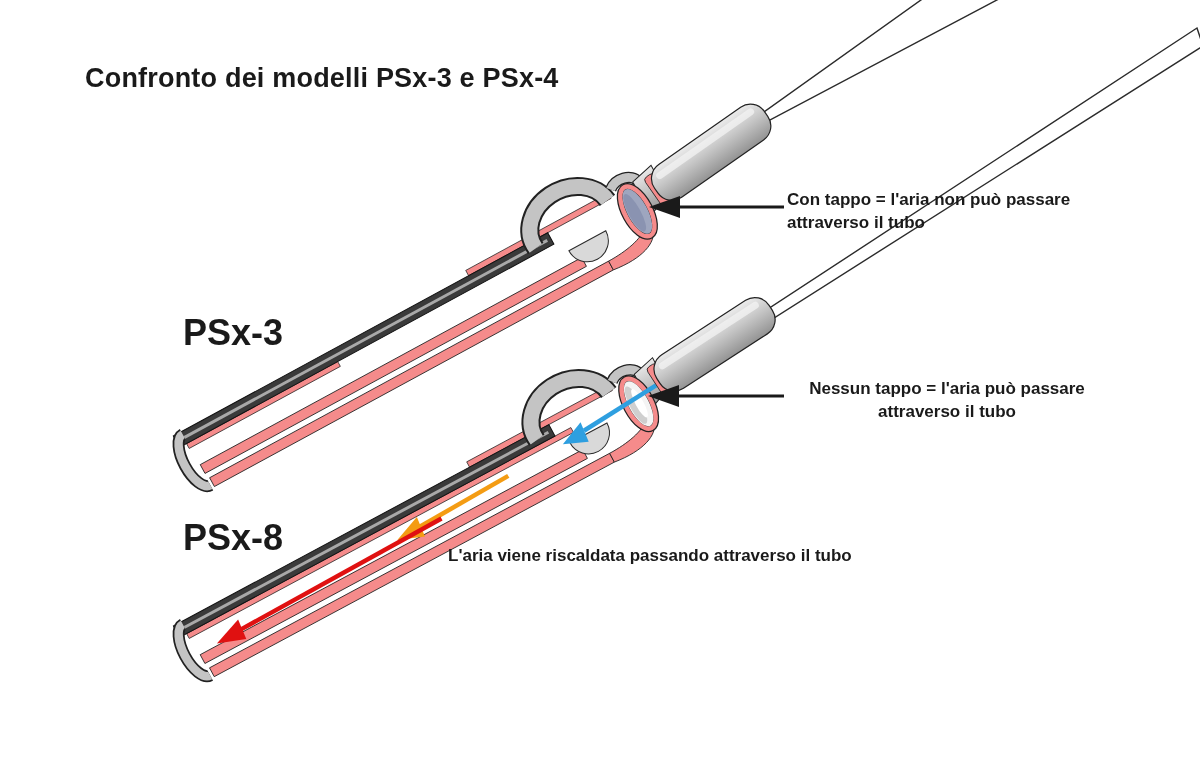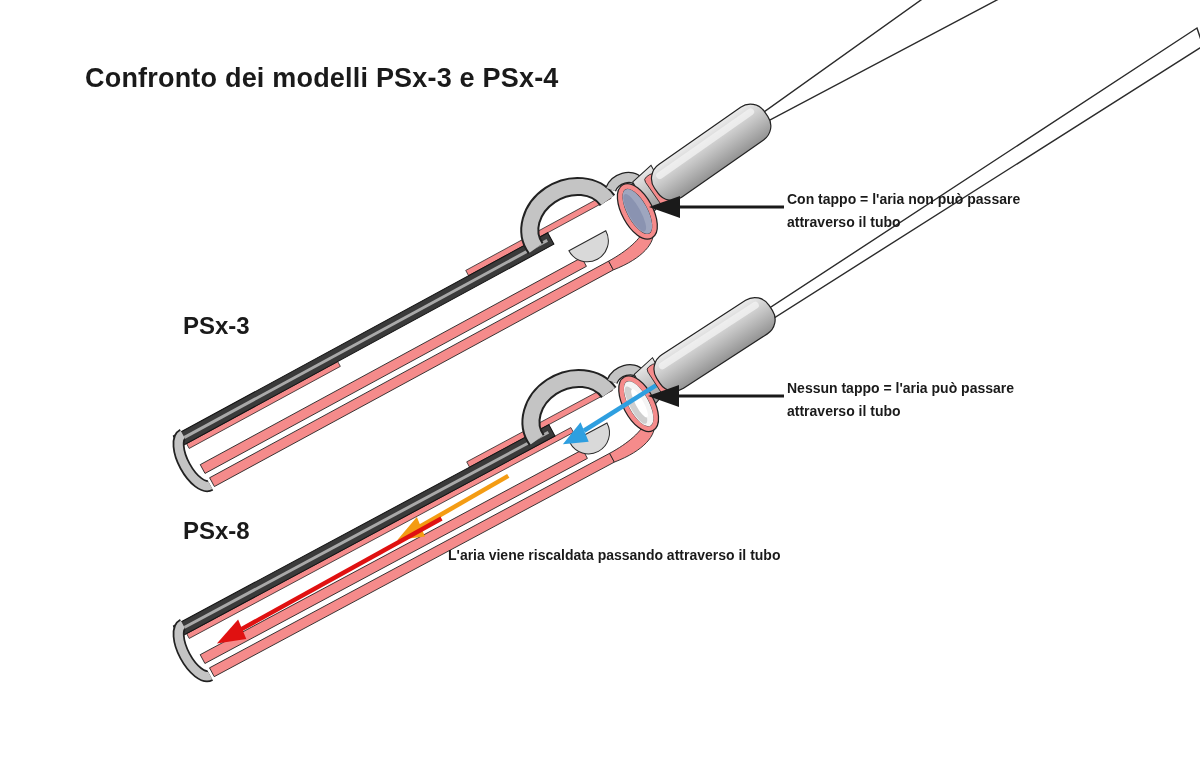--- a/index.html
+++ b/index.html
@@ -6,26 +6,26 @@
   .stage{
     position:relative;width:1200px;height:766px;overflow:hidden;
     background:var(--background,#ffffff);
     font-family:"Liberation Sans",sans-serif;color:var(--pointer_black,#1a1a1a);
   }
   .stage svg{position:absolute;left:0;top:0;}
   .title{
     position:absolute;left:74px;top:52px;margin:11px;
     font-size:27px;font-weight:700;letter-spacing:.2px;
   }
-  .model-label{position:absolute;font-size:24px;font-weight:700;}
+  .model-label{position:absolute;font-size:36px;font-weight:700;}
   #label-psx3{left:183px;top:312px;}
   #label-psx4{left:183px;top:517px;}
-  .note{position:absolute;font-size:14px;font-weight:700;line-height:23px;}
+  .note{position:absolute;font-size:17px;font-weight:700;line-height:23px;}
   #note-capped{left:787px;top:188px;width:320px;}
-  #note-uncapped{left:787px;top:377px;width:320px;}
+  #note-uncapped{left:787px;top:377px;width:320px;text-align:center;}
   #note-heated{left:448px;top:544px;width:520px;}
   .shape-outline{stroke:#222;fill:none;}
 </style>
 </head>
 <body>
 
 <div class="stage">
 
   <svg width="1200" height="766" viewBox="0 0 1200 766">
     <defs>

